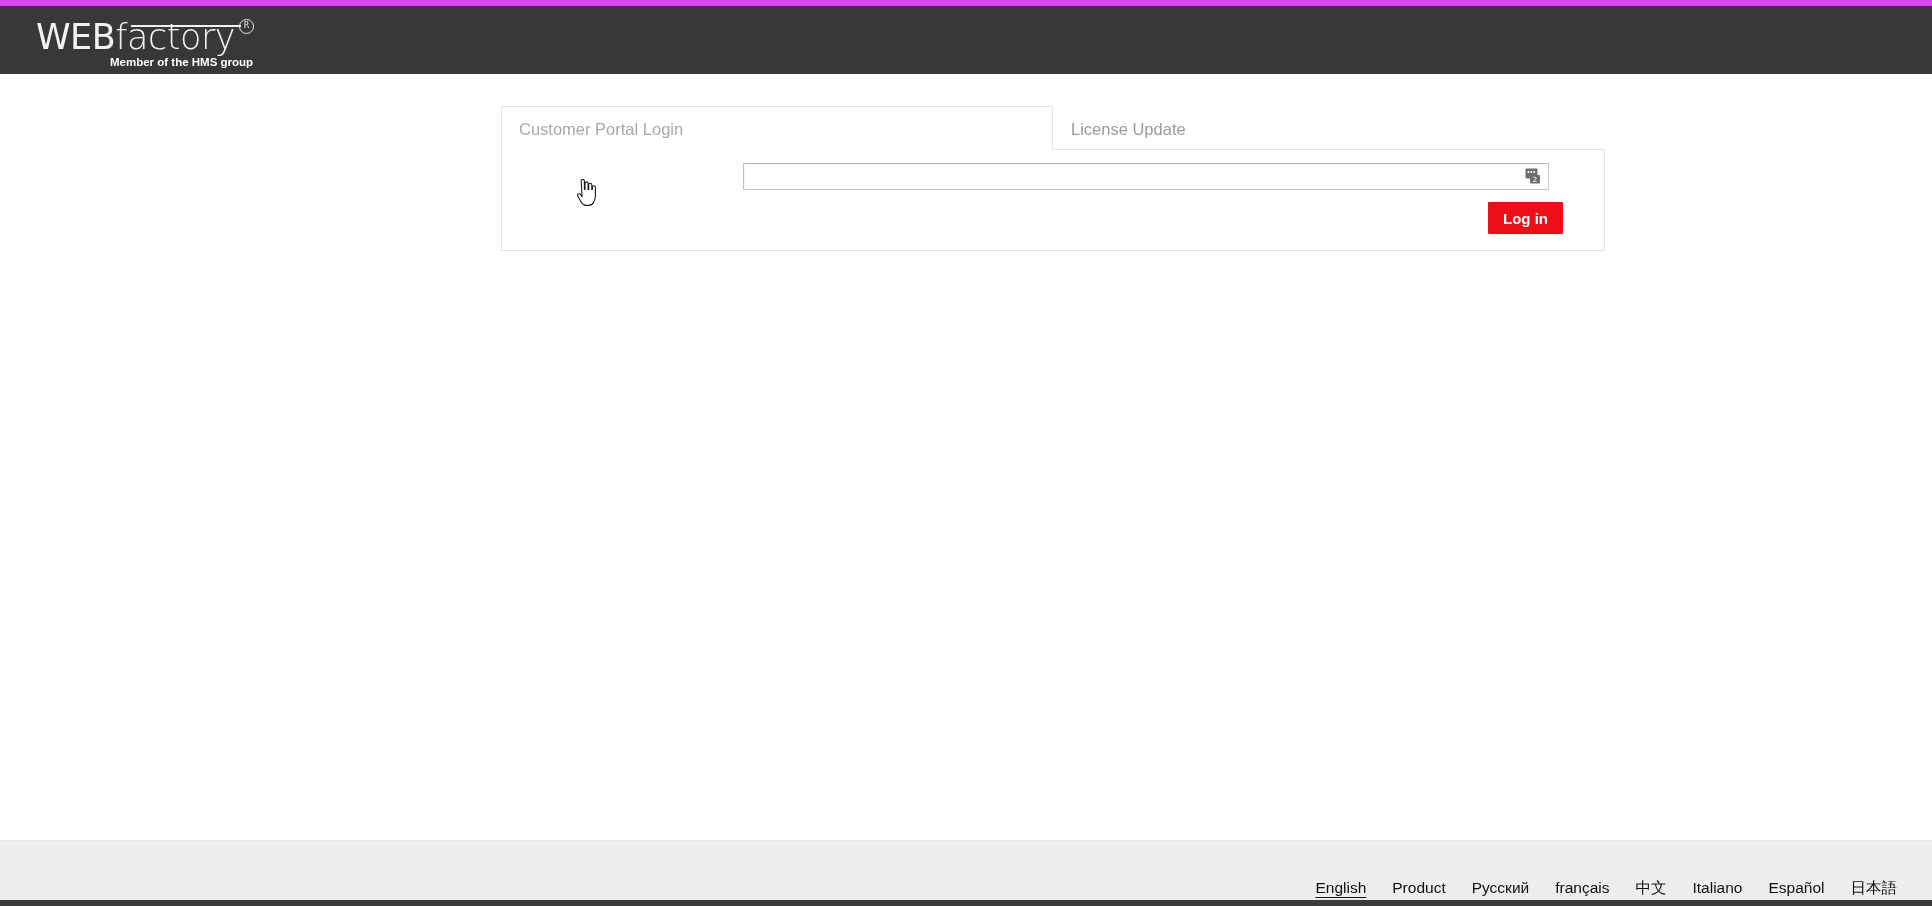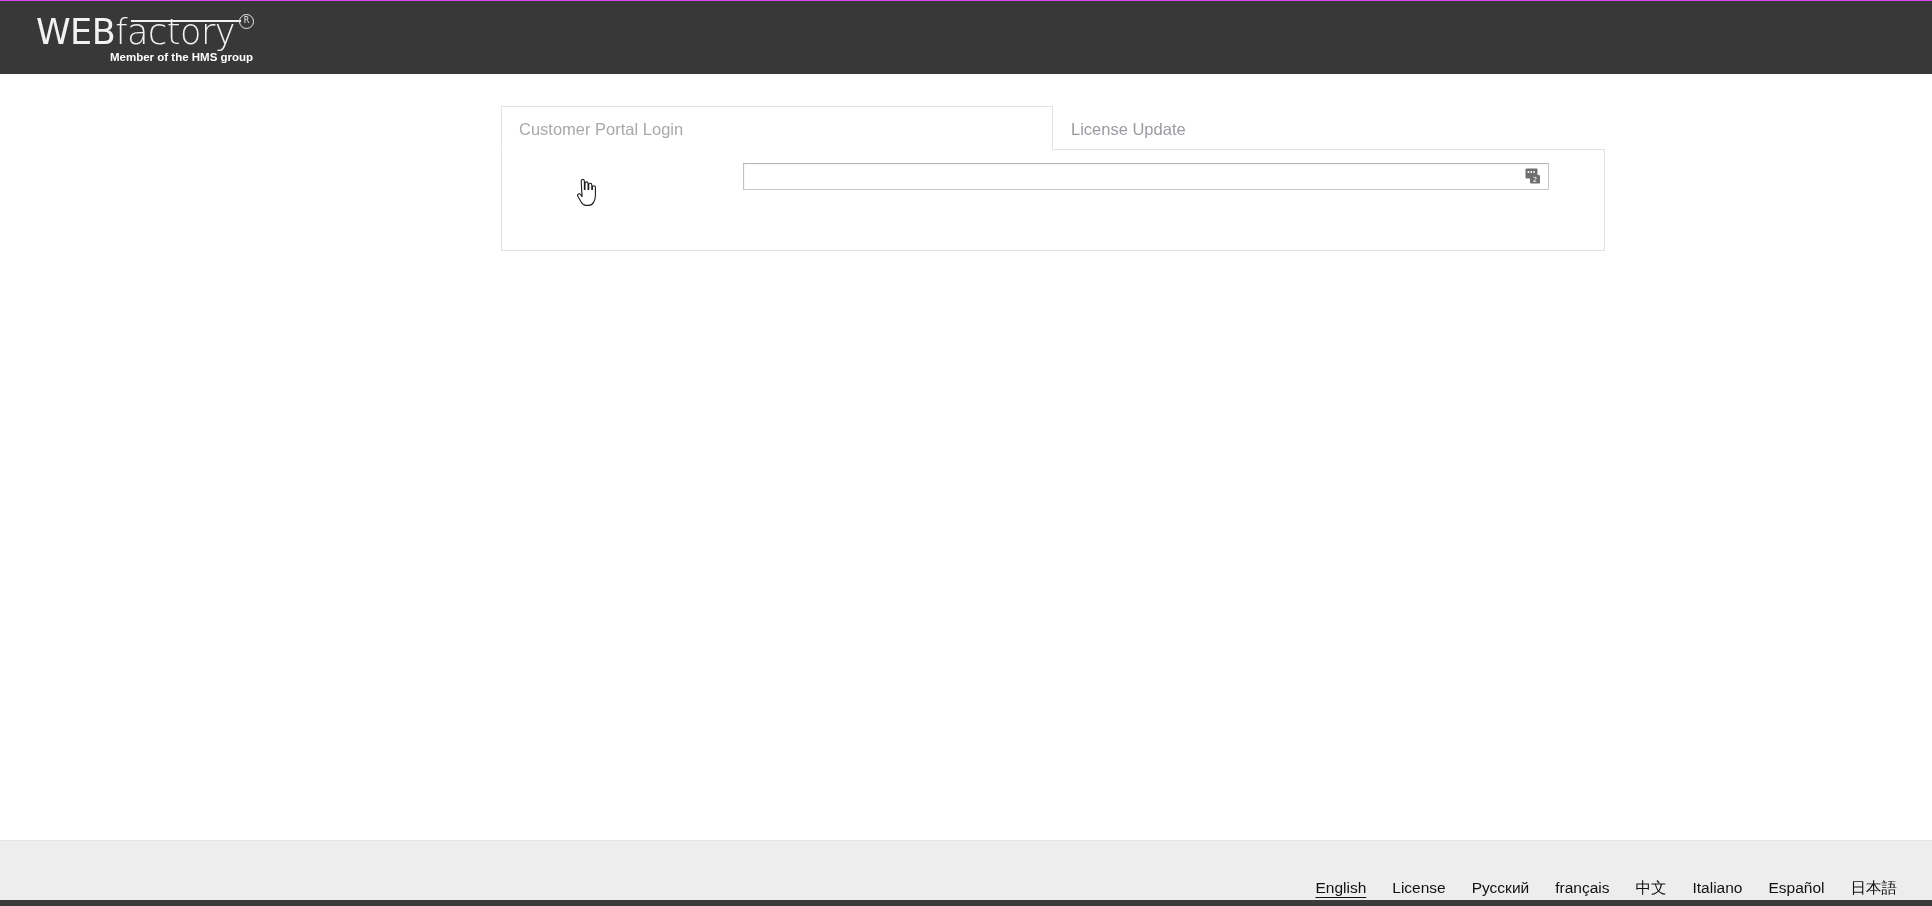--- a/index.html
+++ b/index.html
@@ -16,21 +16,21 @@
   }
 
   
   .header {
     position: absolute;
     left: 0;
     top: 0;
     width: 1932px;
     height: 74px;
     background: #383838;
-    border-top: 1px solid #d946ef;
+    border-top: 6px solid #d946ef;
     box-sizing: border-box;
   }
   .logo {
     position: absolute;
     left: 36px;
     top: 12px;
     width: 210px;
     height: 52px;
     color: #ffffff;
   }
@@ -319,36 +319,39 @@
               <circle cx="5.4" cy="6" r="0.95" fill="#ffffff"></circle>
               <circle cx="8.2" cy="6" r="0.95" fill="#ffffff"></circle>
               <circle cx="11" cy="6" r="0.95" fill="#ffffff"></circle>
               <rect x="7" y="9" width="10" height="8.5" rx="1" fill="#6e6e6e"></rect>
               <text x="12" y="16" font-size="7" font-family="DejaVu Sans, sans-serif" fill="#ffffff" text-anchor="middle">2</text>
             </svg>
           </span>
         </div>
       </div>
 
+      <div class="btn-row">
+        <button class="login-button">Log in</button>
+      </div>
 
     </div>
   </div>
 
   <div class="cursor">
     <svg width="22" height="28" viewBox="0 0 22 28" xmlns="http://www.w3.org/2000/svg">
       <path d="M6.2 2.2c0-1.0 0.75-1.75 1.6-1.75s1.6 0.75 1.6 1.75v8.2h0.6V4.6c0-0.95 0.7-1.7 1.55-1.7s1.55 0.75 1.55 1.7v5.8h0.6V5.9c0-0.95 0.7-1.7 1.55-1.7s1.55 0.75 1.55 1.7v4.5h0.6V8.3c0-0.9 0.68-1.6 1.5-1.6s1.5 0.7 1.5 1.6v8.5c0 4.8-2.6 9.6-6.6 9.6h-2.9c-2.2 0-3.3-1.1-4.6-3.2l-3.5-5.9c-0.5-0.85-0.2-1.85 0.6-2.3 0.75-0.42 1.7-0.2 2.2 0.55l1.45 2.1z" fill="#ffffff" stroke="#1a1a1a" stroke-width="1.1" stroke-linejoin="round"></path>
     </svg>
   </div>
 
 </div>
 
 <div class="footer">
   <div class="lang-bar">
     <a class="lang-link active">English</a>
-    <a class="lang-link">License</a>
+    <a class="lang-link">Product</a>
     <a class="lang-link">Русский</a>
     <a class="lang-link">français</a>
     <a class="lang-link">中文</a>
     <a class="lang-link">Italiano</a>
     <a class="lang-link">Español</a>
     <a class="lang-link">日本語</a>
   </div>
 </div>
 
 <div class="bottom-bar"></div>

